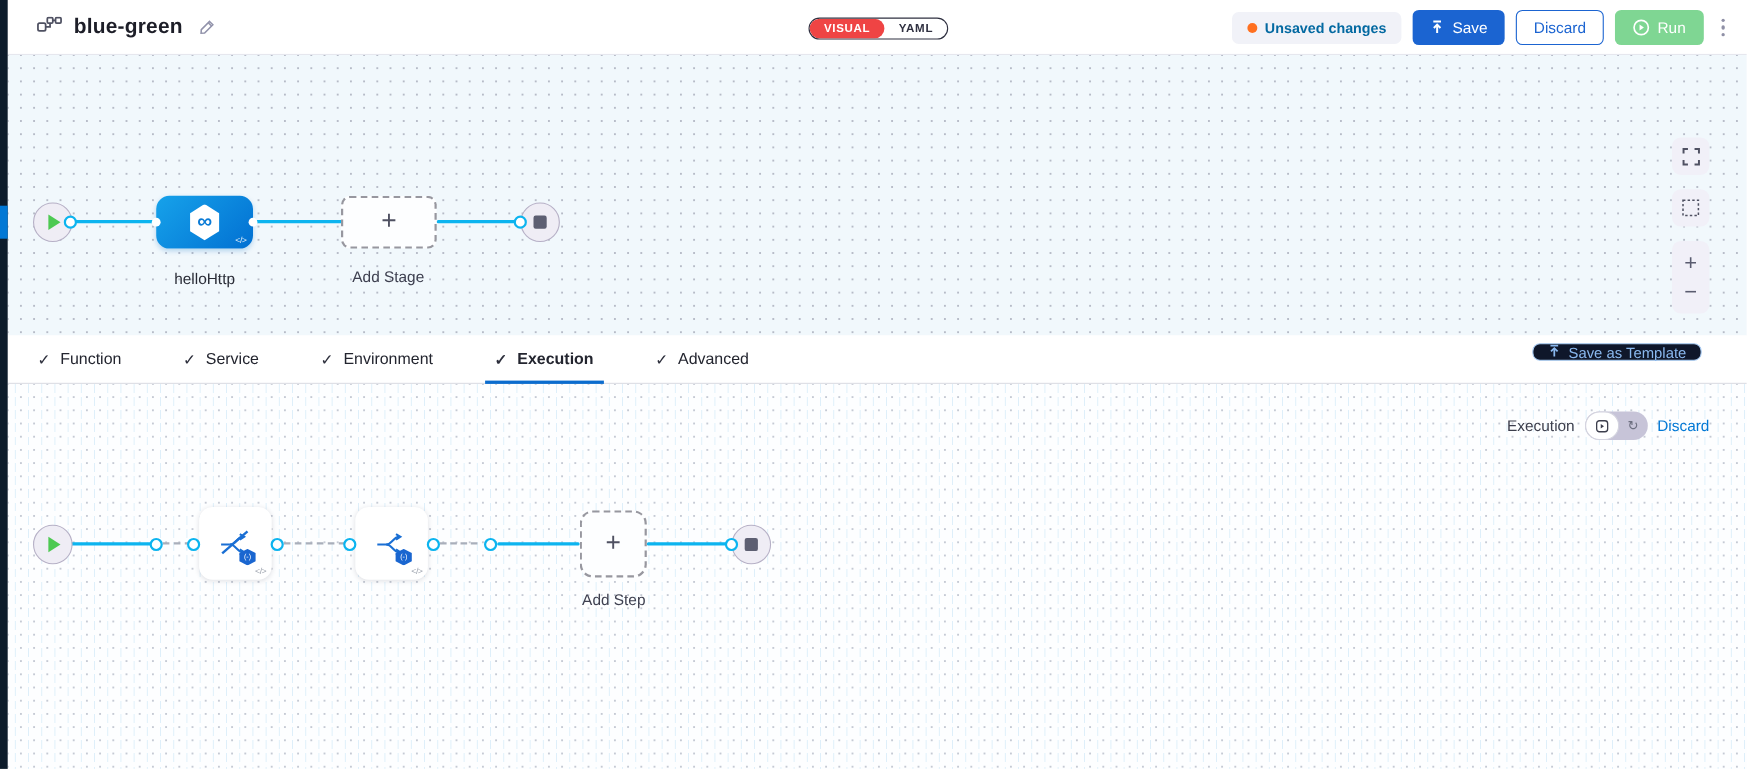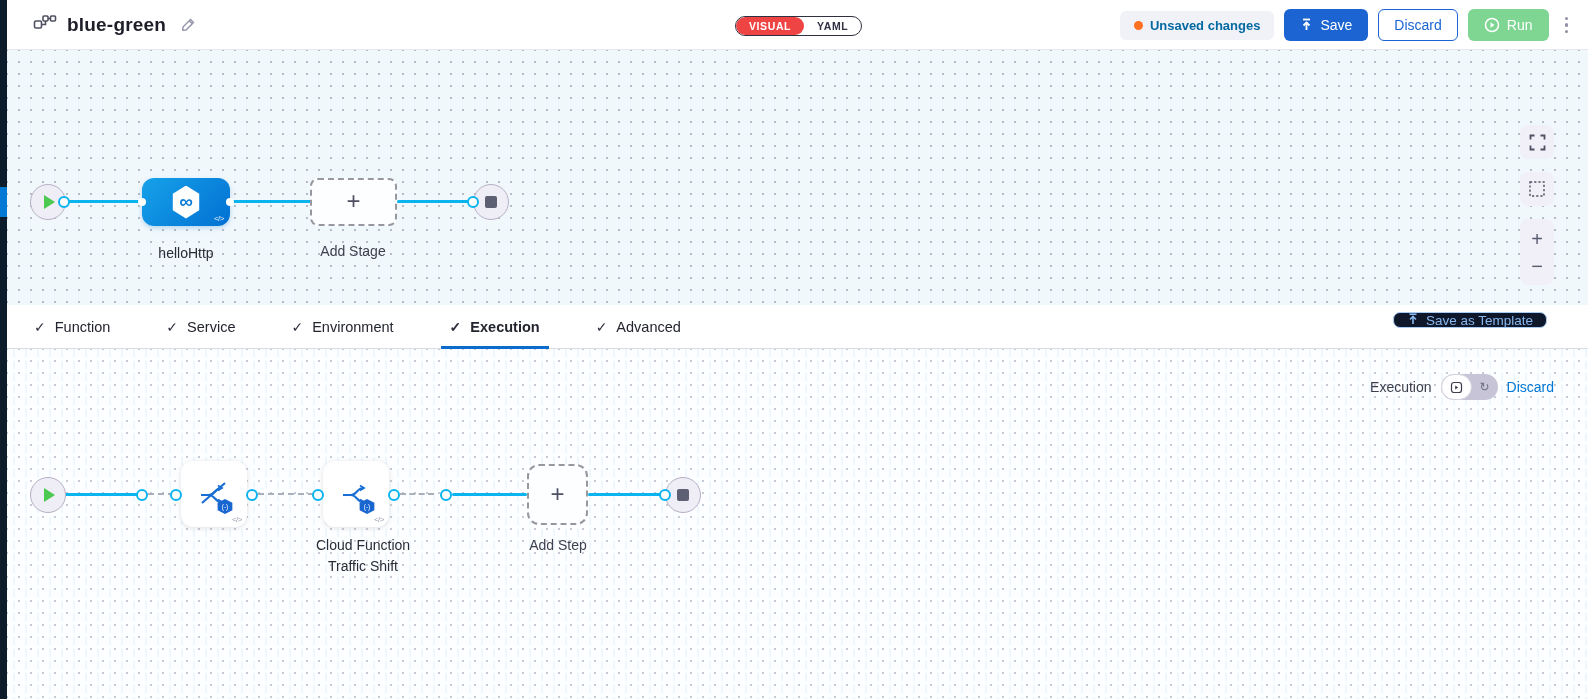--- a/index.html
+++ b/index.html
@@ -328,20 +328,16 @@
     <div class="add-box" style="left:520px; top:115px; width:61px; height:61px; border-radius:12px;">
       <span class="add-plus">+</span>
     </div>
 
     <div class="edge" style="left:581px; top:144px; width:76px;"></div>
     <div class="ring-dot" style="left:652px; top:140px;"></div>
     <div class="node-circle" style="left:658px; top:128px;">
       <span class="stop-sq"></span>
     </div>
 
-    <div class="node-label" style="left:276px; top:186px; width:160px; line-height:21px;">
-      <span style="display:block;">Cloud Function</span>
-      <span style="display:block;">Traffic Shift</span>
-    </div>
     <div class="node-label dim" style="left:477px; top:188px; width:148px;">Add Step</div>
   </div>
 
 </div>
 
 </body></html>

